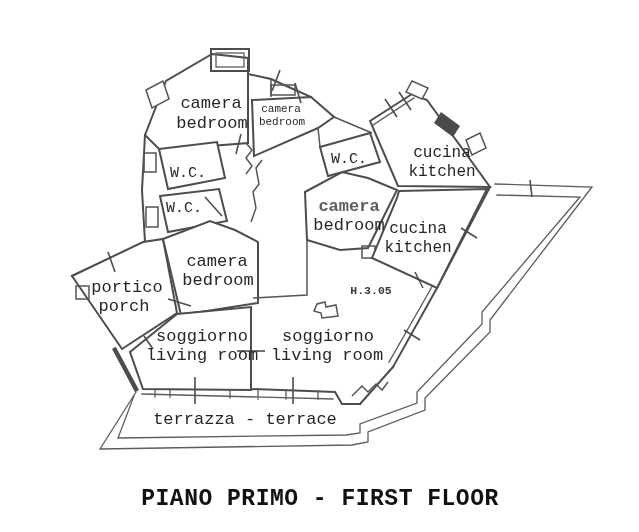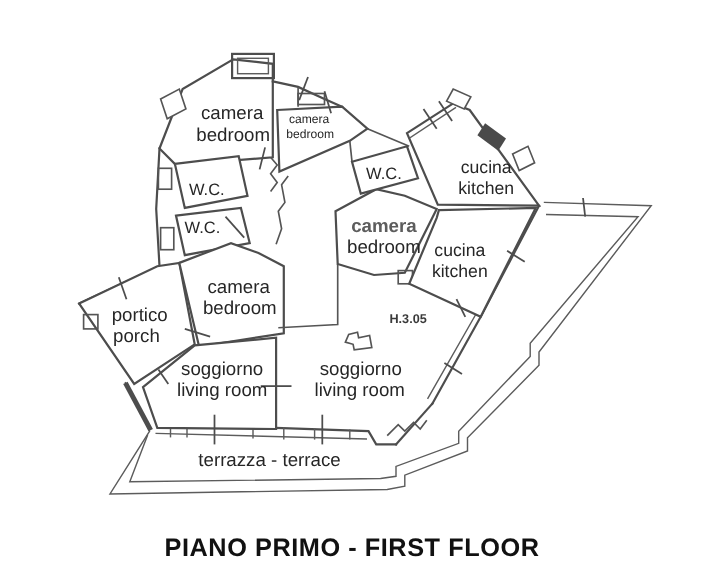--- a/index.html
+++ b/index.html
@@ -1,21 +1,21 @@
 <!DOCTYPE html>
 <html><head>
 <meta charset="utf-8">
 <style>
   html,body{margin:0;padding:0;background:#ffffff;}
   .page{
     position:relative;
     width:639px;height:532px;
     background:#ffffff;
     overflow:hidden;
-    font-family:Liberation Sans, sans-serif;
+    font-family:Liberation Mono, monospace;
   }
   svg{display:block;}
   
   .w2 {stroke:#4d4d4d;stroke-width:2;fill:none;stroke-linejoin:miter;stroke-linecap:square;}
   .w2f{stroke:#4d4d4d;stroke-width:2;fill:#ffffff;stroke-linejoin:miter;}
   .w1 {stroke:#5c5c5c;stroke-width:1.3;fill:none;stroke-linejoin:miter;stroke-linecap:square;}
   .w15{stroke:#555555;stroke-width:1.5;fill:none;stroke-linejoin:miter;}
   .w15f{stroke:#555555;stroke-width:1.5;fill:#ffffff;stroke-linejoin:miter;}
   .thick{stroke:#4d4d4d;stroke-width:4.5;fill:none;stroke-linecap:butt;}
   .tick{stroke:#4d4d4d;stroke-width:1.6;fill:none;stroke-linecap:butt;}

